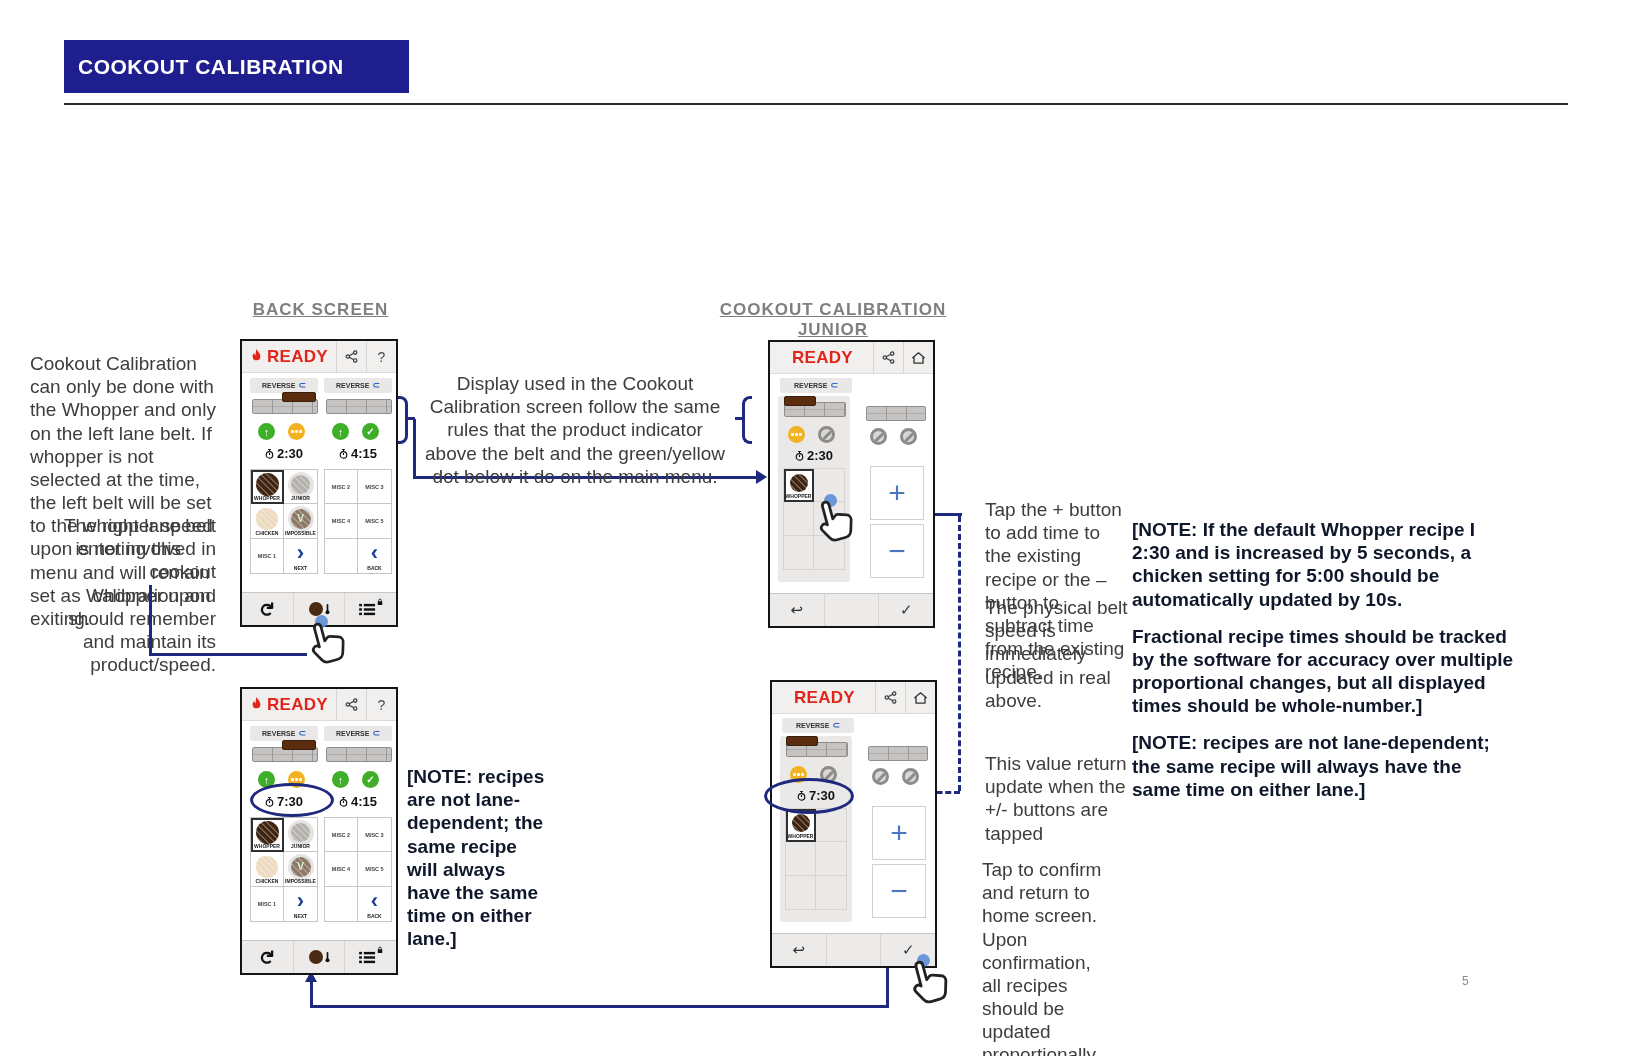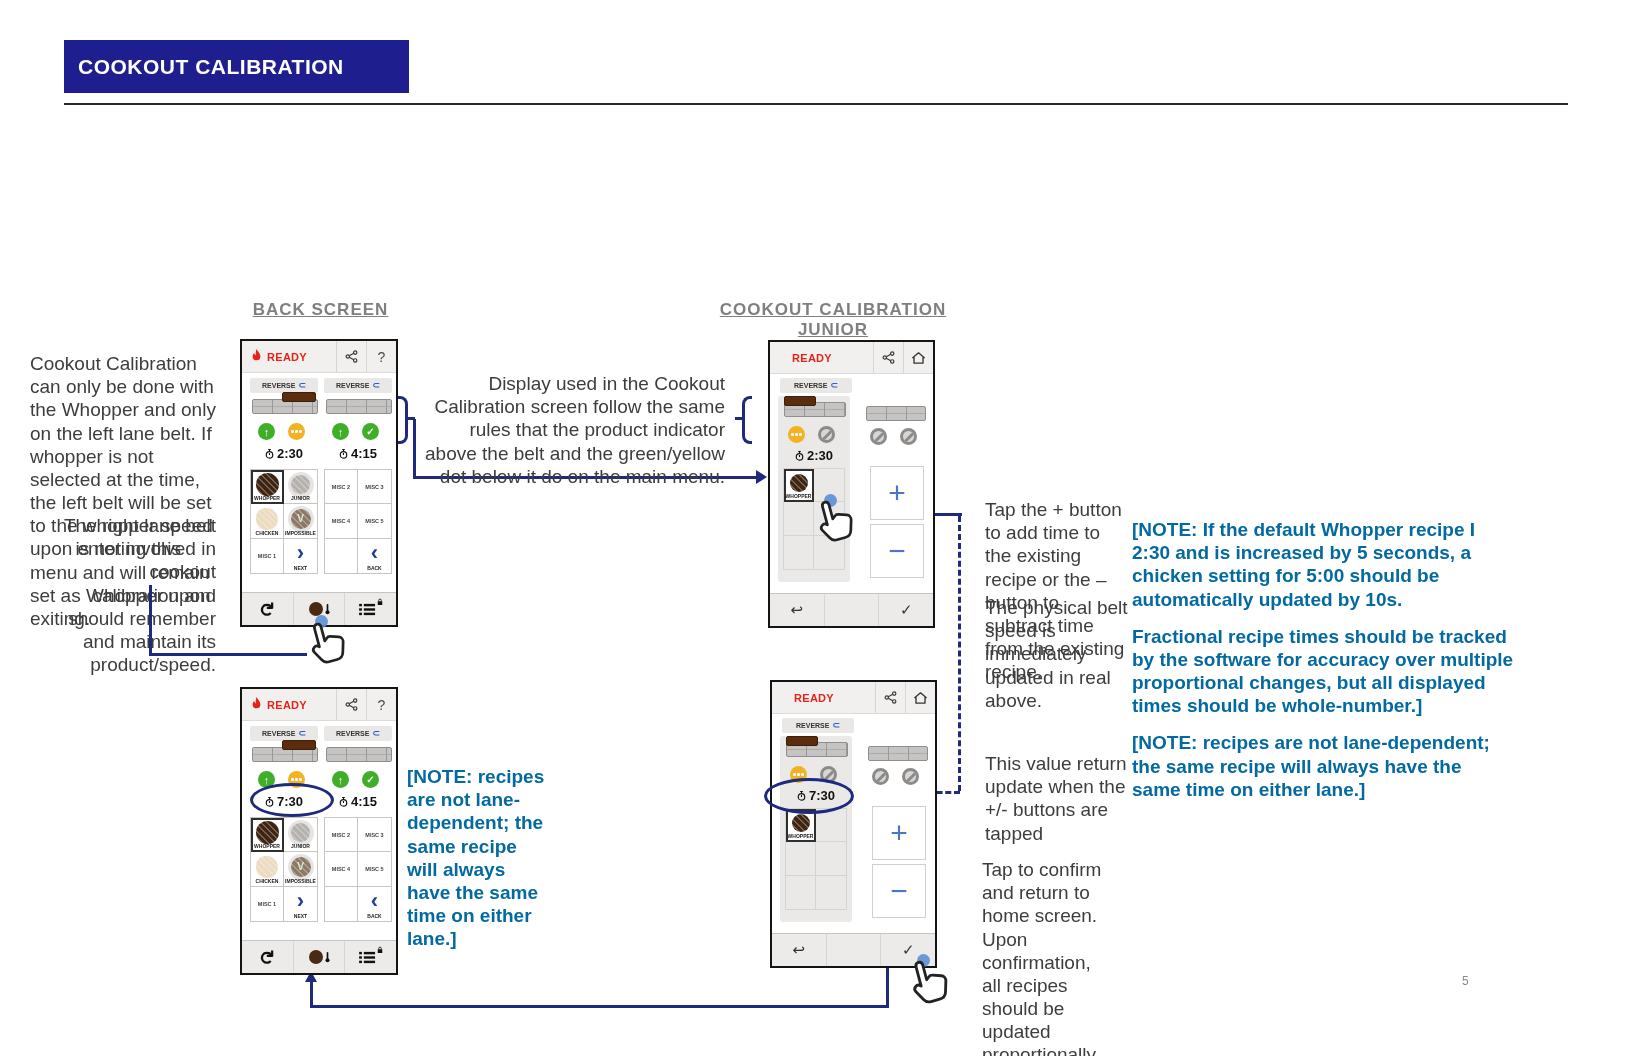--- a/index.html
+++ b/index.html
@@ -7,21 +7,21 @@
        font-family:"Liberation Sans",sans-serif;color:#3d3d3d;overflow:hidden}
   
   .title-box{position:absolute;left:64px;top:40px;width:345px;height:53px;background:#1e1e8f;
              display:flex;align-items:center;padding-left:14px;box-sizing:border-box}
   .title-box span{color:#fff;font-weight:bold;font-size:21px;letter-spacing:.5px}
   .title-rule{position:absolute;left:64px;top:103px;width:1504px;border-top:2px solid #2a2a2a}
   .screen-heading{position:absolute;font-weight:bold;font-size:17px;color:#7f7f7f;
                   letter-spacing:1px;text-decoration:underline;text-align:center}
   
   .ann{position:absolute;font-size:19px;line-height:1.22;color:#3d3d3d}
-  .ann.bold{font-weight:bold;color:#0369a1}
+  .ann.bold{font-weight:bold;color:#0f172a}
   .ann p{margin:0 0 14px 0}
   .pagenum{position:absolute;left:1462px;top:974px;font-size:12px;color:#8a8a8a}
   
   .line{position:absolute;background:#1f2a7e}
   .dashv{position:absolute;border-left:3px dashed #1f2a7e}
   .dashh{position:absolute;border-top:3px dashed #1f2a7e}
   .arr-r{position:absolute;width:0;height:0;border-top:7px solid transparent;
          border-bottom:7px solid transparent;border-left:11px solid #1f2a7e}
   .arr-l{position:absolute;width:0;height:0;border-top:6px solid transparent;
          border-bottom:6px solid transparent;border-right:10px solid #1f2a7e}
@@ -29,21 +29,21 @@
          border-right:6px solid transparent;border-bottom:11px solid #1f2a7e}
   .brk{position:absolute;width:10px;height:48px;border:3px solid #1f2a7e;box-sizing:border-box}
   .brk.close{border-left:none;border-radius:0 8px 8px 0}
   .brk.open{border-right:none;border-radius:8px 0 0 8px}
   .ellipse{position:absolute;border:3px solid #1f2a7e;border-radius:50%;z-index:7;background:transparent}
   
   .phone{position:absolute;width:158px;height:288px;background:#fff;border:2px solid #141414;box-sizing:border-box;z-index:2}
   .phone.wide{width:167px}
   .ph-header{position:absolute;left:0;top:0;right:0;height:32px;background:#f1f0ee;
              border-bottom:1px solid #dcdbd9;display:flex;align-items:center;box-sizing:border-box}
-  .ready{color:#e1251b;font-weight:bold;font-size:11px;letter-spacing:.3px}
+  .ready{color:#e1251b;font-weight:bold;font-size:17px;letter-spacing:.3px}
   .hdr-right{margin-left:auto;display:flex;height:100%}
   .hdr-cell{width:29px;height:100%;border-left:1px solid #d6d5d3;display:flex;align-items:center;justify-content:center}
   .qmark{font-size:14px;color:#4a4a4a}
   .pill{position:absolute;height:15px;background:#e9e8e6;border-radius:2px;display:flex;
         align-items:center;justify-content:center;gap:3px;font-size:7px;font-weight:bold;color:#333}
   .rev-icon{color:#2b5fc7;font-weight:bold;font-size:9px;line-height:1}
   .belt{position:absolute;width:64px;height:13px;background:#c6c4c2;border:1px solid #908e8c;border-radius:2px;
         background-image:repeating-linear-gradient(90deg,transparent 0 19px,#9a9896 19px 20px),
                          linear-gradient(#c6c4c2 45%,#aeacaa 50%,#c6c4c2 55%)}
   .patty-strip{position:absolute;height:8px;background:#5b2d0e;border:1px solid #38200c;border-radius:2px;z-index:3}
@@ -122,21 +122,21 @@
 <div class="line" style="left:886px;top:968px;width:3px;height:40px"></div>
 <div class="line" style="left:310px;top:982px;width:3px;height:26px"></div>
 <div class="arr-u" style="left:305px;top:971px"></div>
 
 <div class="brk close" style="left:398px;top:396px"></div>
 <div class="line" style="left:406px;top:417px;width:9px;height:3px"></div>
 <div class="brk open" style="left:742px;top:396px"></div>
 <div class="line" style="left:735px;top:417px;width:9px;height:3px"></div>
 <div class="brk close" style="left:916px;top:488px;height:58px"></div>
 
-<div class="ann" style="left:425px;top:372px;width:300px;text-align:right">Display used in the Cookout Calibration screen follow the same rules that the product indicator above the belt and the green/yellow dot below it do on the main menu.</div>
+<div class="ann" style="left:425px;top:372px;width:300px;text-align:center">Display used in the Cookout Calibration screen follow the same rules that the product indicator above the belt and the green/yellow dot below it do on the main menu.</div>
 <div class="ann" style="left:985px;top:498px;width:142px">Tap the + button to add time to the existing recipe or the – button to subtract time from the existing recipe.</div>
 <div class="ann" style="left:985px;top:596px;width:148px">The physical belt speed is immediately updated in real above.</div>
 <div class="ann bold" style="left:1132px;top:518px;width:382px">
   <p>[NOTE:  If the default Whopper recipe I 2:30 and is increased by 5 seconds,  a chicken setting for 5:00 should be automatically updated by 10s.</p>
   <p>Fractional recipe times should be tracked by the software for accuracy over multiple proportional changes, but all displayed times should be whole-number.]</p>
   <p>[NOTE: recipes are not lane-dependent; the same recipe will always have the same time on either lane.]</p>
 </div>
 <div class="ann bold" style="left:407px;top:765px;width:140px">[NOTE: recipes are not lane-dependent; the same recipe will always have the same time on either lane.]</div>
 <div class="ann" style="left:985px;top:752px;width:148px">This value return update when the +/- buttons are tapped</div>
 <div class="ann" style="left:982px;top:858px;width:132px">Tap to confirm and return to home screen.  Upon confirmation, all recipes should be updated proportionally.</div>

